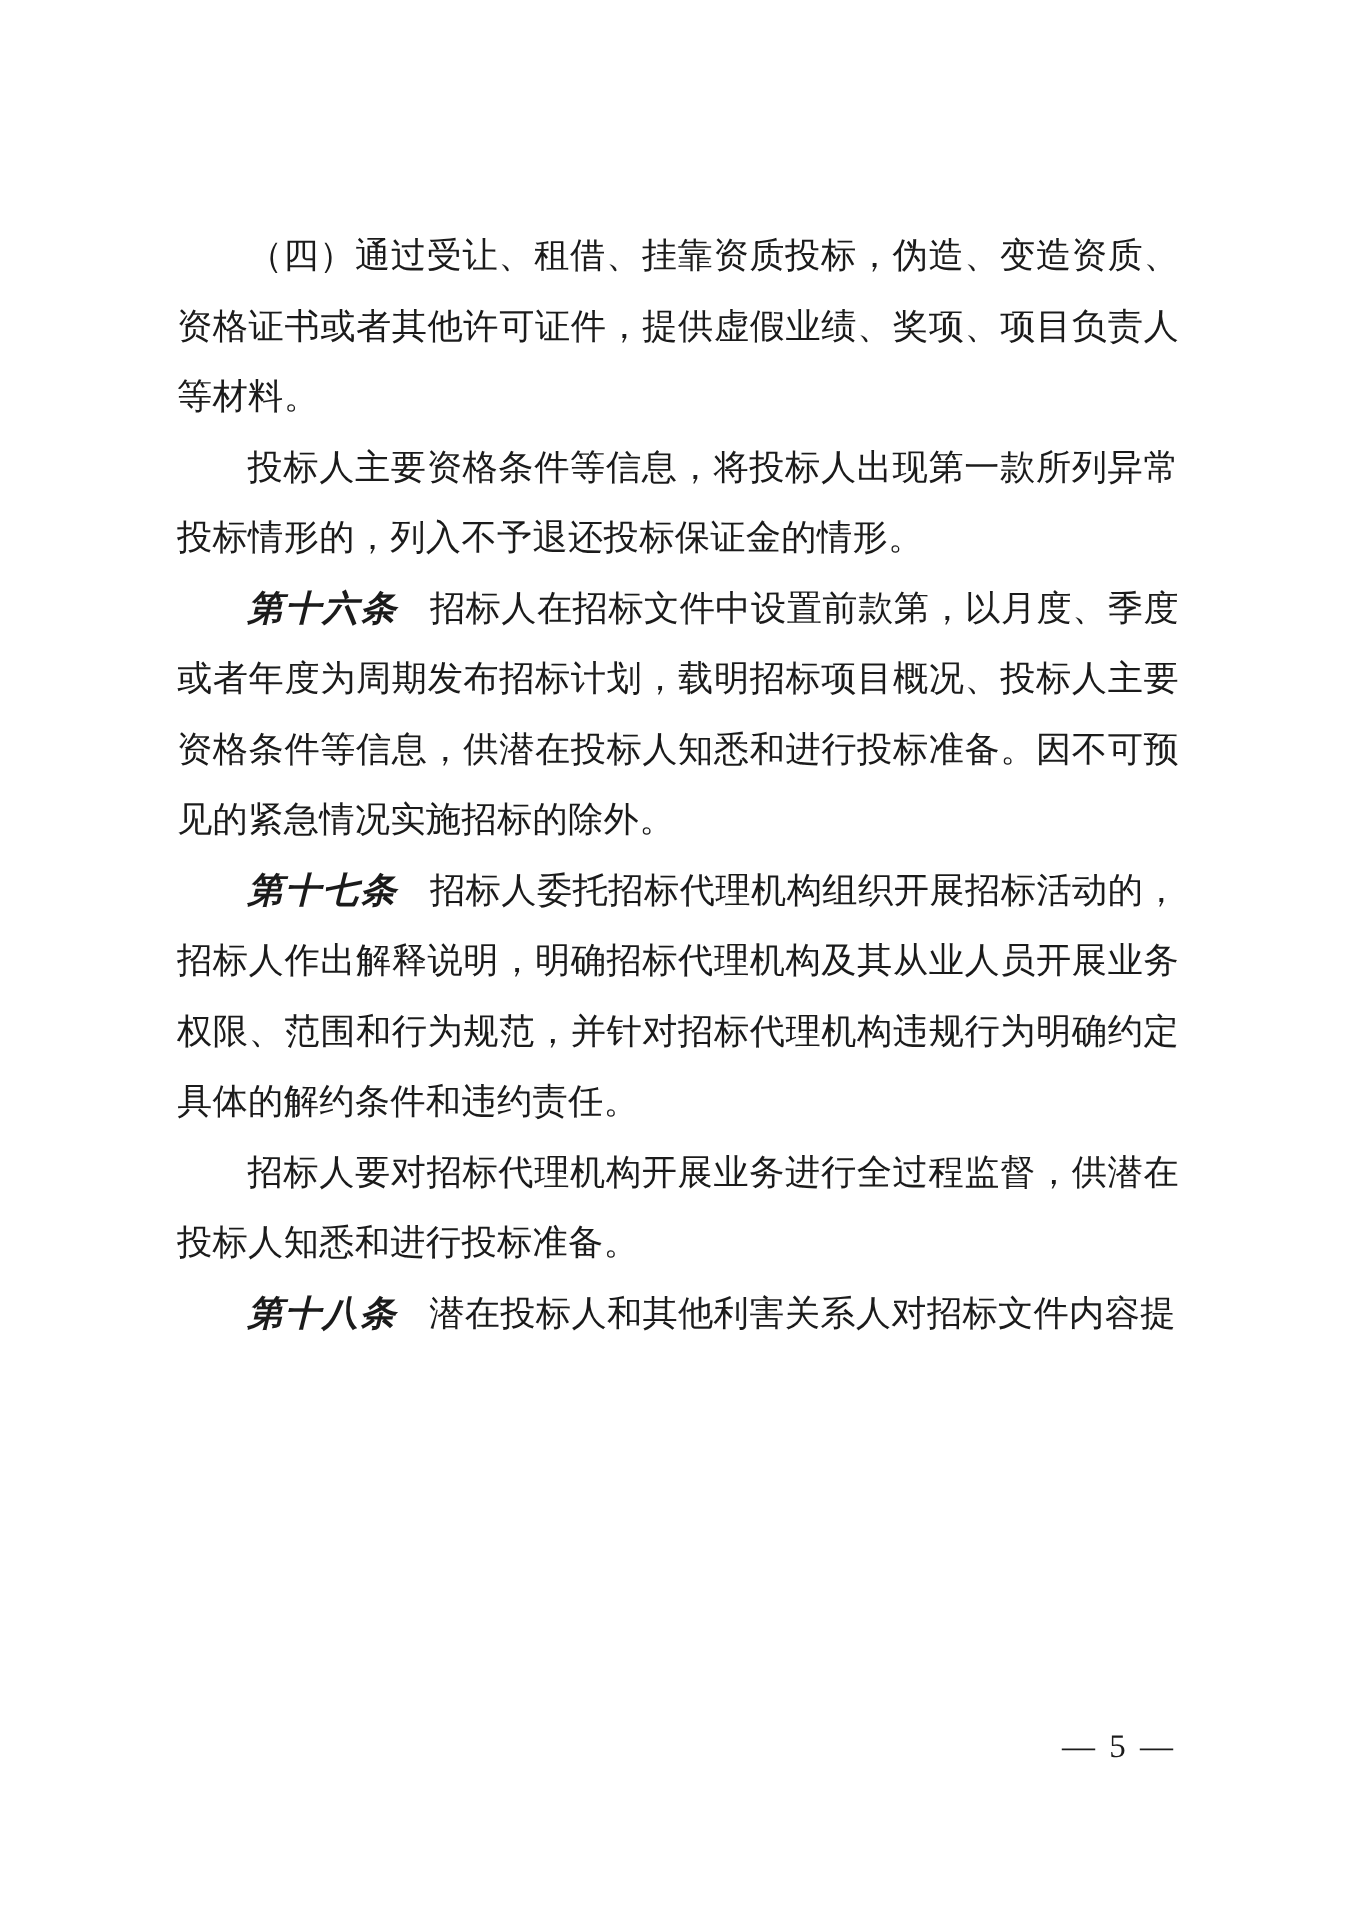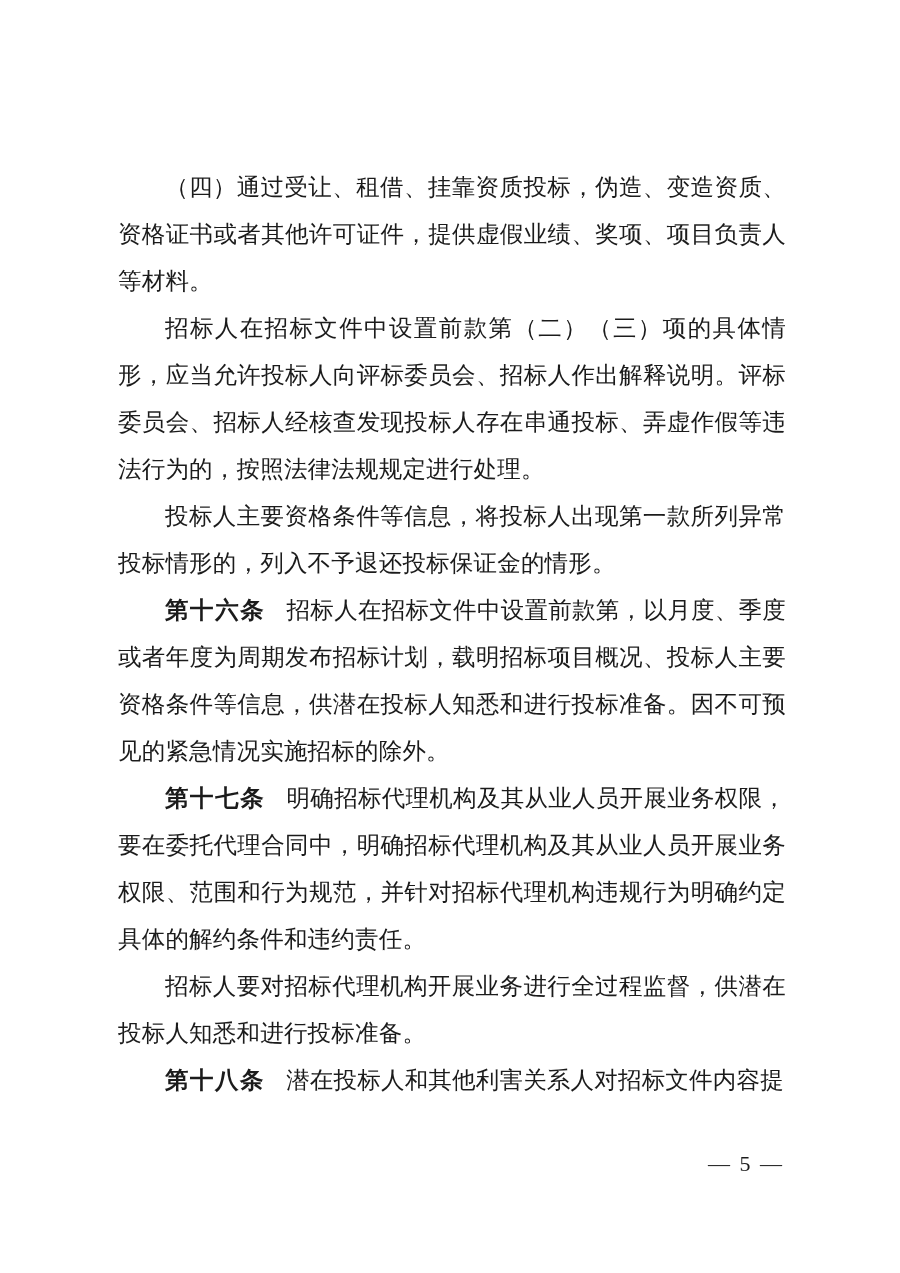--- a/index.html
+++ b/index.html
@@ -13,36 +13,37 @@
     height: 1273px;
     background: #ffffff;
     margin: 0 auto;
     overflow: hidden;
     font-family: "Liberation Serif", "DejaVu Serif", serif;
     color: #1a1a1a;
   }
   .content {
     position: absolute;
     left: 118px;
-    top: 164px;
+    top: 148px;
     width: 668px;
   }
   .para {
     font-size: 23.5px;
     line-height: 47px;
     text-align: justify;
     text-justify: inter-ideograph;
     letter-spacing: 0.2px;
     margin: 0;
     text-indent: 2em;
     color: #1b1b1b;
   }
   .para .artnum {
     font-weight: bold;
     letter-spacing: 1.5px;
+    font-style: italic;
   }
   .para .artgap {
     display: inline-block;
     width: 0.9em;
   }
   .footer {
     position: absolute;
     right: 116px;
     bottom: 96px;
     font-size: 22px;
@@ -52,28 +53,27 @@
   }
 </style>
 </head>
 <body>
 
 <div class="page">
   <div class="content">
 
     <p class="para">（四）通过受让、租借、挂靠资质投标，伪造、变造资质、资格证书或者其他许可证件，提供虚假业绩、奖项、项目负责人等材料。</p>
 
-    <p class="para">招标人在招标文件中设置前款第（二）（三）项的具体情形，应当允许投标人向评标委员会、招标人作出解释说明。评标委员会、招标人经核查发现投标人存在串通投标、弄虚作假等违法行为的，按照法律法规规定进行处理。</p>
 
     <p class="para">投标人主要资格条件等信息，将投标人出现第一款所列异常投标情形的，列入不予退还投标保证金的情形。</p>
 
     <p class="para"><span class="artnum">第十六条</span><span class="artgap"></span><span>招标人在招标文件中设置前款第，以月度、季度或者年度为周期发布招标计划，载明招标项目概况、投标人主要资格条件等信息，供潜在投标人知悉和进行投标准备。因不可预见的紧急情况实施招标的除外。</span></p>
 
 
-    <p class="para"><span class="artnum">第十七条</span><span class="artgap"></span><span>明确招标代理机构及其从业人员开展业务权限，要在委托代理合同中，明确招标代理机构及其从业人员开展业务权限、范围和行为规范，并针对招标代理机构违规行为明确约定具体的解约条件和违约责任。</span></p>
+    <p class="para"><span class="artnum">第十七条</span><span class="artgap"></span><span>招标人委托招标代理机构组织开展招标活动的，招标人作出解释说明，明确招标代理机构及其从业人员开展业务权限、范围和行为规范，并针对招标代理机构违规行为明确约定具体的解约条件和违约责任。</span></p>
 
     <p class="para">招标人要对招标代理机构开展业务进行全过程监督，供潜在投标人知悉和进行投标准备。</p>
 
     <p class="para"><span class="artnum">第十八条</span><span class="artgap"></span><span>潜在投标人和其他利害关系人对招标文件内容提</span></p>
 
   </div>
 
   <div class="footer">— 5 —</div>
 </div>
 

